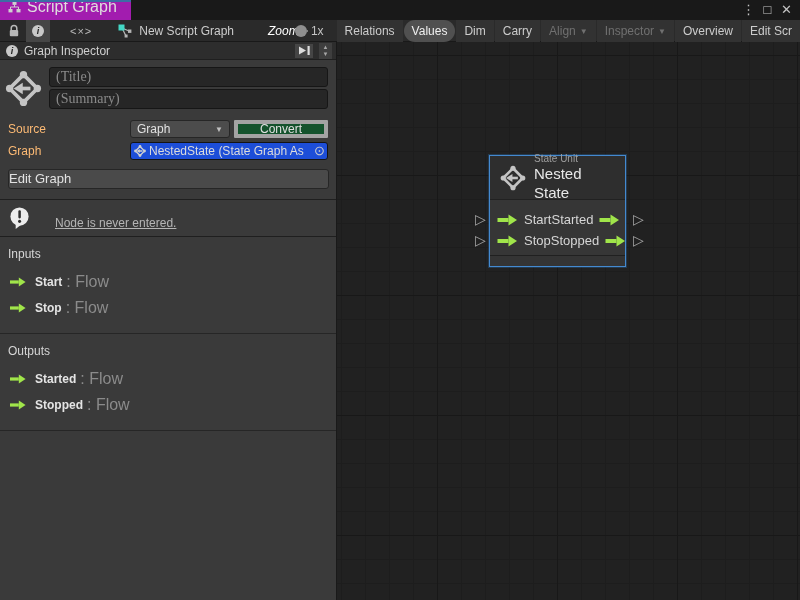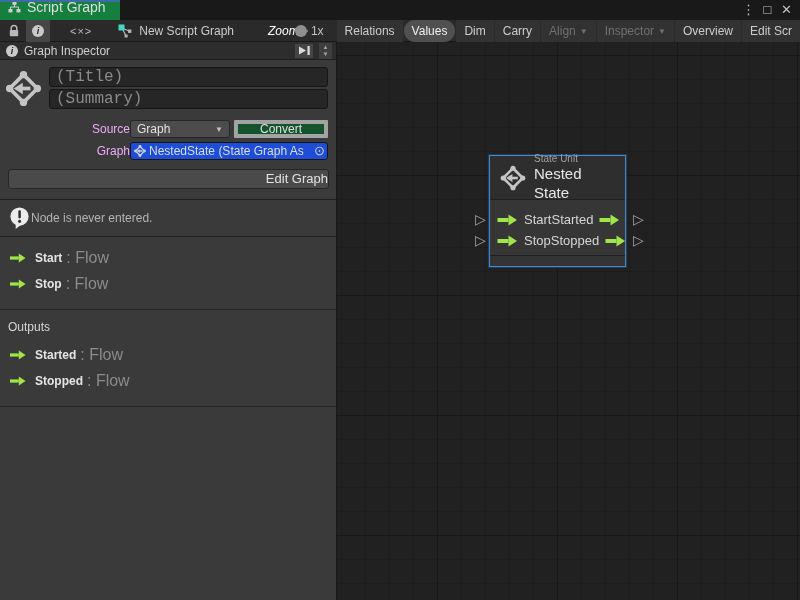--- a/index.html
+++ b/index.html
@@ -2,21 +2,21 @@
 <html><head>
 <meta charset="utf-8">
 <style>
   * { box-sizing: border-box; margin: 0; padding: 0; }
   html,body { width:800px; height:600px; background:#191919; }
   body { font-family:"Liberation Sans", sans-serif; color:#c8c8c8; font-size:12px; overflow:hidden; }
   .window { position:relative; width:800px; height:600px; background:#191919; overflow:hidden; }
 
   
   .tabbar { position:absolute; top:0; left:0; right:0; height:20px; background:#191919; display:flex; align-items:stretch; }
-  .tab { position:relative; display:flex; align-items:center; gap:6px; padding:0 14px 6px 8px; background:#15803d; color:#dedede; font-size:14px; }
+  .tab { position:relative; display:flex; align-items:center; gap:6px; padding:0 14px 6px 8px; background:#a21caf; color:#dedede; font-size:16px; }
   .tab::before { content:""; position:absolute; top:0; left:0; right:0; height:2px; background:#3d6ca4; }
   .win-controls { margin-left:auto; display:flex; align-items:center; gap:4px; padding-right:6px; color:#c4c4c4; }
   .win-controls span { display:inline-block; width:15px; text-align:center; font-size:13px; line-height:18px; cursor:default; }
 
   
   .toolbar { position:absolute; top:20px; left:0; right:0; height:22px; background:#2a2a2a; border-bottom:1px solid #191919; display:flex; align-items:center; white-space:nowrap; }
   .tool-btn { height:22px; display:flex; align-items:center; justify-content:center; padding:0 6px; color:#c9c9c9; }
   .tool-btn.selected { background:#464646; }
   .code-glyph { font-size:11px; letter-spacing:1px; color:#bdbdbd; }
   .tb-divider { width:1px; height:16px; background:#1e1e1e; margin:0 6px; }
@@ -36,35 +36,35 @@
   .inspector { position:absolute; top:42px; left:0; width:337px; bottom:0; background:#3a3a3a; border-right:1px solid #191919; overflow:hidden; }
   .insp-header { height:18px; background:#2d2d2d; border-bottom:1px solid #1f1f1f; display:flex; align-items:center; gap:6px; padding:0 4px 0 6px; color:#cfcfcf; }
   .info-circle { display:inline-flex; align-items:center; justify-content:center; width:12px; height:12px; border-radius:50%; background:#c9c9c9; color:#232323; font-size:9px; font-weight:bold; font-style:italic; flex:none; }
   .insp-header .spacer { flex:1; }
   .dock-btn { width:18px; height:14px; background:#454545; display:flex; align-items:center; justify-content:center; }
   .spinner { width:13px; height:16px; background:#3e3e3e; display:flex; flex-direction:column; align-items:center; justify-content:center; color:#a6a6a6; }
   .spinner span { font-size:6px; line-height:7px; }
 
   .title-block { display:flex; gap:7px; padding:7px 8px 8px 5px; align-items:center; }
   .title-inputs { flex:1; display:flex; flex-direction:column; gap:2px; }
-  .insp-input { height:20px; background:#262626; border:1px solid #161616; border-radius:3px; color:#d8d8d8; padding:0 6px; font-size:16px; font-family:Liberation Mono, monospace; width:100%; }
+  .insp-input { height:20px; background:#262626; border:1px solid #161616; border-radius:3px; color:#d8d8d8; padding:0 6px; font-size:14px; font-family:Liberation Serif, serif; width:100%; }
   .insp-input::placeholder { color:#8a8a8a; opacity:1; }
 
   .prop-row { display:flex; align-items:center; margin:2px 8px 2px 8px; height:20px; }
-  .prop-label { width:122px; color:#f0abfc; flex:none;text-align:right; }
+  .prop-label { width:122px; color:#fdba74; flex:none; }
   .prop-controls { flex:1; display:flex; gap:4px; }
   .dropdown { flex:1; height:18px; background:#4c4c4c; border:1px solid #262626; border-radius:3px; display:flex; align-items:center; padding:0 6px; color:#e0e0e0; }
   .dropdown .dd { margin-left:auto; font-size:8px; color:#c0c0c0; }
   .push-btn { flex:1; height:18px; background:#14532d; border:4px solid #a3a3a3; border-radius:1px; display:flex; align-items:center; justify-content:center; color:#e0e0e0; }
   .object-field { flex:1; height:18px; background:#1d4ed8; border:1px solid #141414; border-radius:3px; display:flex; align-items:center; gap:3px; padding:0 2px 0 3px; color:#dcdcdc; overflow:hidden; }
   .object-field .obj-text { white-space:nowrap; overflow:hidden; flex:1; }
   .object-picker { font-size:13px; color:#cfcfcf; flex:none; line-height:16px; }
-  .edit-graph { display:block; margin:8px 8px 10px 8px; width:321px; height:20px; background:#4a4a4a; border:1px solid #262626; border-radius:3px; color:#e2e2e2; font-size:13px; font-family:"Liberation Sans",sans-serif; text-align:right; line-height:18px; }
-
-  .warning-box { border-top:1px solid #1f1f1f; border-bottom:1px solid #1f1f1f; background:#3a3a3a; display:flex; align-items:center; gap:0; padding:6px 8px; min-height:35px; color:#b5b5b5; }
+  .edit-graph { display:block; margin:8px 8px 10px 8px; width:321px; height:20px; background:#4a4a4a; border:1px solid #262626; border-radius:3px; color:#e2e2e2; font-size:13px; font-family:"Liberation Sans",sans-serif; text-align:left; line-height:18px; }
+
+  .warning-box { border-top:1px solid #1f1f1f; border-bottom:1px solid #1f1f1f; background:#3a3a3a; display:flex; align-items:flex-end; gap:24px; padding:6px 8px; min-height:35px; color:#b5b5b5;text-decoration:underline; }
 
   .section { border-bottom:1px solid #262626; padding:8px 0 12px 0; }
   .section-heading { padding:2px 8px 8px 8px; color:#d6d6d6; }
   .port-row { display:flex; align-items:center; padding:4px 8px 4px 10px; }
   .port-name { font-weight:bold; color:#e4e4e4; margin-left:9px; font-size:12px; }
   .port-type { color:#8b8b8b; margin-left:4px; font-size:16px; }
 
   
   .canvas { position:absolute; top:42px; left:337px; right:0; bottom:0;
     background-color:#212121;
@@ -224,20 +224,21 @@
       <svg width="23" height="24" viewBox="0 0 24 25">
         <circle cx="12" cy="11" r="9.5" fill="#ececec"></circle>
         <polygon points="8,18 8,24 15,18.5" fill="#ececec"></polygon>
         <rect x="10.8" y="4.5" width="2.6" height="8.5" rx="1.2" fill="#2d2d2d"></rect>
         <circle cx="12.1" cy="16" r="1.6" fill="#2d2d2d"></circle>
       </svg>
       <span>Node is never entered.</span>
     </div>
 
     <div class="section">
+      <div class="section-heading">Inputs</div>
       <div class="port-row">
         <svg width="16" height="10" viewBox="0 0 20 12">
             <rect x="0" y="4" width="11" height="4" fill="#a0e54a"></rect>
             <polygon points="11,0.5 19.5,6 11,11.5" fill="#a0e54a"></polygon>
           </svg>
         <span class="port-name">Start</span>
         <span class="port-type">: Flow</span>
       </div>
       <div class="port-row">
         <svg width="16" height="10" viewBox="0 0 20 12">

